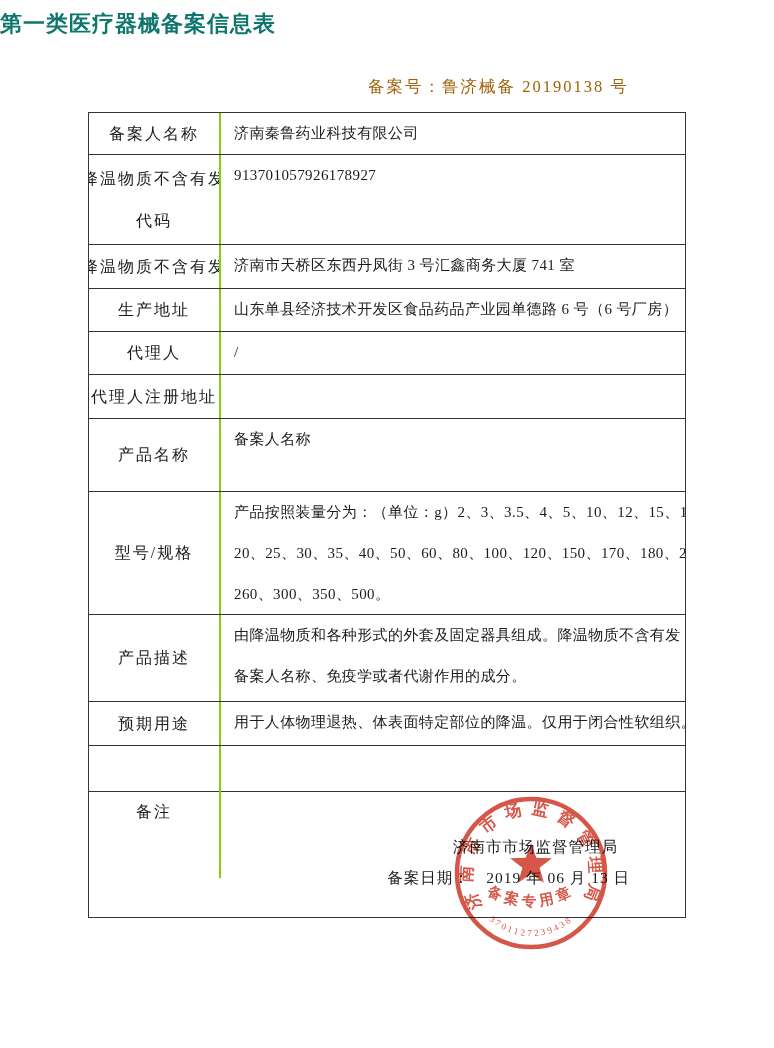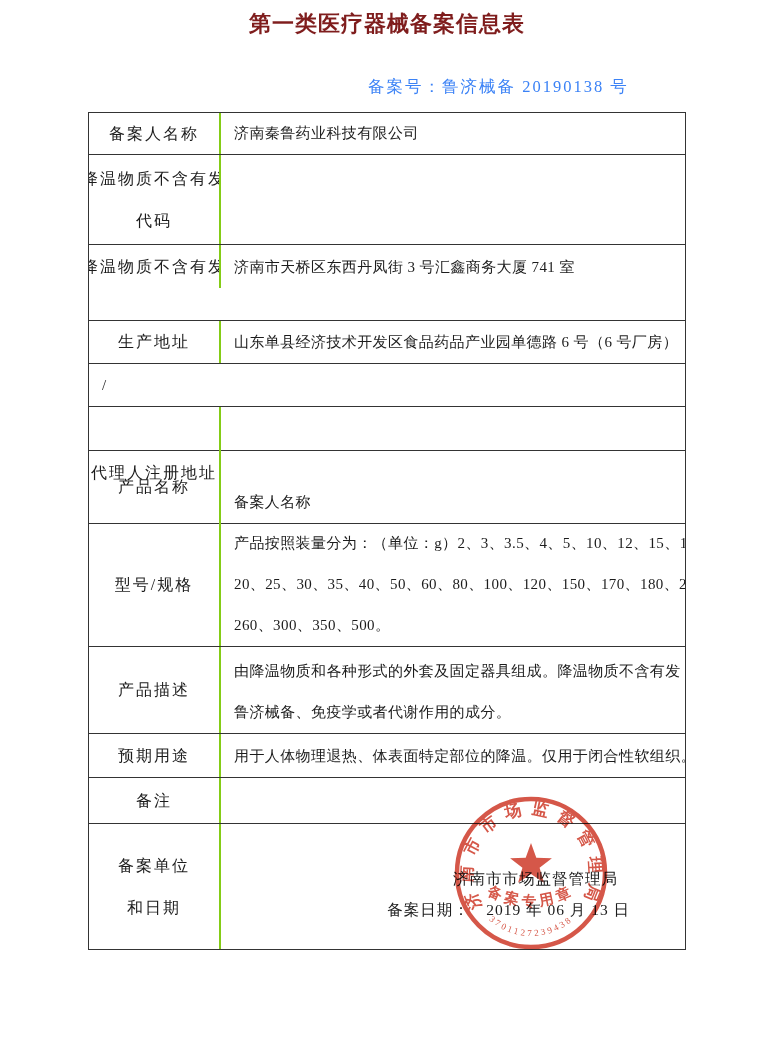--- a/index.html
+++ b/index.html
@@ -8,65 +8,64 @@
     background:#ffffff;
     font-family:"Liberation Serif", serif;
     color:#1c1c1c;
     position:relative;
     overflow:hidden;
   }
   .page{position:absolute;inset:0;}
 
   .title{
     position:absolute;top:9px;left:0;width:100%;
-    text-align:center;
     font-family:"Liberation Sans", sans-serif;
     font-weight:700;font-size:22px;letter-spacing:1px;
-    color:#7f1d1d;margin:0;
+    color:#0f766e;margin:0;
   }
   .filing-no{
     position:absolute;left:368px;top:76px;
-    font-size:16.5px;letter-spacing:2px;color:#3b82f6;
+    font-size:16.5px;letter-spacing:2px;color:#a16207;
     white-space:nowrap;
   }
 
   .table{
     position:absolute;left:88px;top:112px;width:598px;
     border:1px solid #343434;
     box-sizing:border-box;
     background:transparent;
   }
   .row{display:flex;box-sizing:border-box;}
   .row + .row{border-top:1px solid #343434;}
   .row:nth-child(1){height:41px;}
   .row:nth-child(2){height:90px;}
   .row:nth-child(3){height:44px;}
-  .row:nth-child(4){height:43px;margin-top:32px;}
+  .row:nth-child(4){height:43px;}
   .row:nth-child(5){height:43px;}
-  .row:nth-child(6){height:44px;flex-direction:column;}
+  .row:nth-child(6){height:44px;}
   .row:nth-child(7){height:73px;}
   .row:nth-child(8){height:123px;}
   .row:nth-child(9){height:87px;}
   .row:nth-child(10){height:44px;}
-  .row:nth-child(11){height:46px;}
+  .row:nth-child(11){height:46px;flex-direction:column;}
   .row-footer{height:126px;}
 
   .cell{box-sizing:border-box;overflow:hidden;}
   .cell.label{
     width:132px;flex:0 0 132px;
     border-right:2px solid #84cc16;
     display:flex;flex-direction:column;justify-content:center;align-items:center;
     text-align:center;
     font-size:16px;letter-spacing:2px;
     line-height:42px;
   }
   .cell.label div{white-space:nowrap;}
   .cell.value{
     flex:1 1 auto;
-    display:flex;flex-direction:column;justify-content:flex-end;
+    display:flex;flex-direction:column;justify-content:flex-start;
     padding-left:13px;padding-right:4px;
     font-size:15px;letter-spacing:.4px;
     line-height:41px;
   }
   .cell.value div{white-space:nowrap;}
 
   .cell.value.footer-value{
     justify-content:flex-start;
     align-items:flex-end;
     padding-top:46px;padding-right:55px;
@@ -106,38 +105,44 @@
         </div>
         <div class="cell value">
           <div>济南秦鲁药业科技有限公司</div>
         </div>
       </div>
       <div class="row">
         <div class="cell label">
           <div>降温物质不含有发</div>
           <div>代码</div>
         </div>
+        <div class="cell value">
+          <div>913701057926178927</div>
+        </div>
       </div>
       <div class="row">
         <div class="cell label">
           <div>降温物质不含有发</div>
         </div>
         <div class="cell value">
           <div>济南市天桥区东西丹凤街 3 号汇鑫商务大厦 741 室</div>
         </div>
       </div>
       <div class="row">
         <div class="cell label">
           <div>生产地址</div>
         </div>
         <div class="cell value">
           <div>山东单县经济技术开发区食品药品产业园单德路 6 号（6 号厂房）</div>
         </div>
       </div>
       <div class="row">
+        <div class="cell label">
+          <div>代理人</div>
+        </div>
         <div class="cell value">
           <div>/</div>
         </div>
       </div>
       <div class="row">
         <div class="cell label">
           <div>代理人注册地址</div>
         </div>
         <div class="cell value"></div>
       </div>
@@ -158,42 +163,38 @@
           <div>20、25、30、35、40、50、60、80、100、120、150、170、180、200、</div>
           <div>260、300、350、500。</div>
         </div>
       </div>
       <div class="row">
         <div class="cell label">
           <div>产品描述</div>
         </div>
         <div class="cell value">
           <div>由降温物质和各种形式的外套及固定器具组成。降温物质不含有发</div>
-          <div>鲁济械备、免疫学或者代谢作用的成分。</div>
+          <div>备案人名称、免疫学或者代谢作用的成分。</div>
         </div>
       </div>
       <div class="row">
         <div class="cell label">
           <div>预期用途</div>
         </div>
         <div class="cell value">
           <div>用于人体物理退热、体表面特定部位的降温。仅用于闭合性软组织。</div>
         </div>
       </div>
       <div class="row">
         <div class="cell label">
           <div>备注</div>
         </div>
         <div class="cell value"></div>
       </div>
       <div class="row row-footer" id="footer-row">
-      <div class="cell label">
-        <div>备案单位</div>
-        <div>和日期</div>
-      </div>
       <div class="cell value footer-value">
         <div class="agency-line">济南市市场监督管理局</div>
         <div class="date-line">备案日期：　2019 年 06 月 13 日</div>
       </div>
     </div>
   </div>
 
   <div class="seal" style="color: rgb(208, 64, 47);">
     <svg viewBox="0 0 160 160" width="160" height="160">
       <defs>

